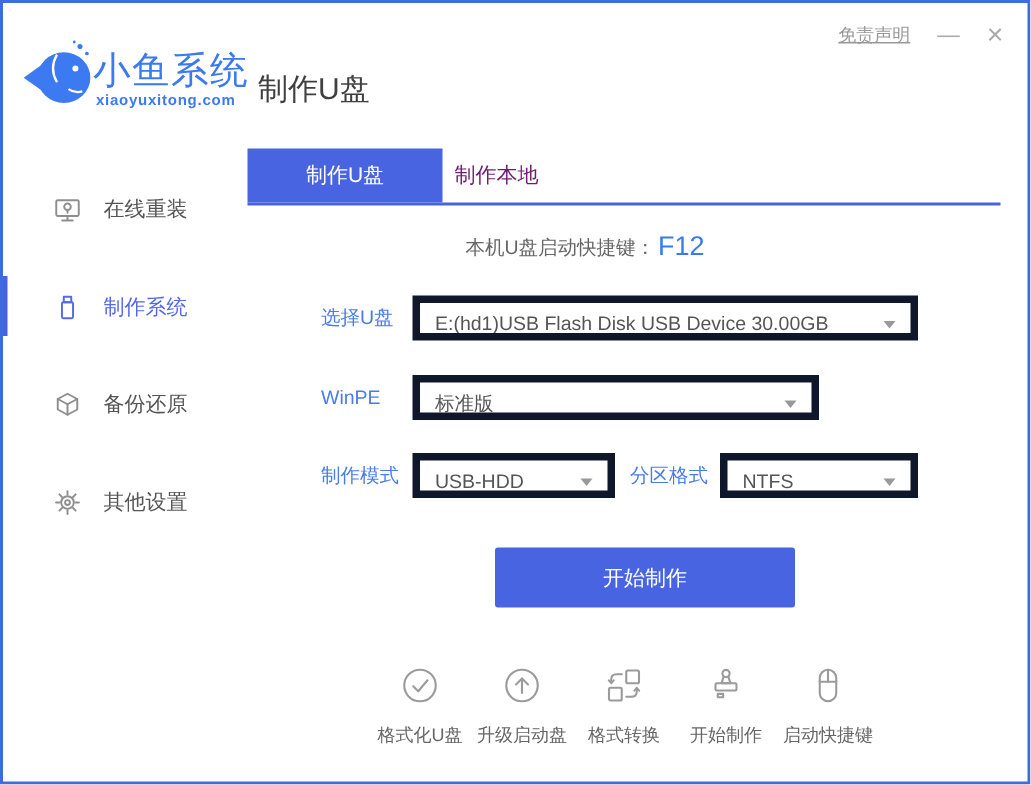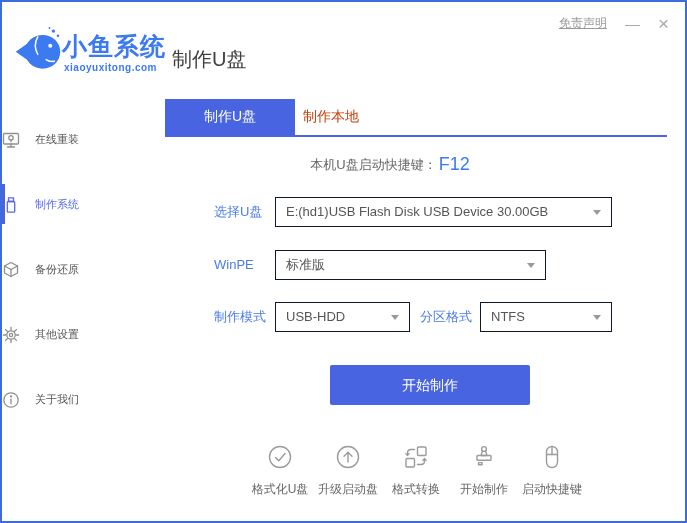--- a/index.html
+++ b/index.html
@@ -3,45 +3,45 @@
 <meta charset="utf-8">
 <style>
   html,body { margin:0; padding:0; background:#fff; }
   .window {
     position:relative; width:687px; height:523px; box-sizing:border-box;
     border:2px solid #3e6be0; background:#fff; overflow:hidden;
     font-family:"Liberation Sans","DejaVu Sans",sans-serif;
   }
   
   .logo-fish { position:absolute; left:13px; top:23px; width:46px; height:52px; }
-  .app-name { position:absolute; left:60px; top:28px; font-size:25px; font-weight:bold; color:#3b7af0; letter-spacing:1px; }
+  .app-name { position:absolute; left:60px; top:28px; font-size:25px; font-weight:normal; color:#3b7af0; letter-spacing:1px; }
   .app-domain { position:absolute; left:62px; top:60px; font-size:10px; font-weight:bold; color:#3b7af0; letter-spacing:0.5px; }
   .page-title { position:absolute; left:170px; top:44px; font-size:20px; color:#404040; }
   .header-right { position:absolute; top:12px; right:16px; display:flex; align-items:center; gap:18px; }
   .disclaimer { font-size:12px; color:#999; text-decoration:underline; cursor:pointer; }
   .min-btn { font-size:15px; color:#aaa; cursor:pointer; line-height:1; }
   .close-btn { font-size:19px; color:#aaa; cursor:pointer; line-height:1; }
   
   .sidebar { position:absolute; left:0; top:105px; width:160px; }
-  .side-item { position:relative; height:65px; display:flex; align-items:center; gap:15px; font-size:11px; color:#555; cursor:pointer; }
+  .side-item { position:relative; height:65px; display:flex; align-items:center; padding-left:34px; gap:15px; font-size:14px; color:#555; cursor:pointer; }
   .side-item .sicon { width:18px; height:18px; }
   .side-item svg { width:18px; height:18px; fill:none; stroke:#8f8f8f; stroke-width:1.3; stroke-linecap:round; stroke-linejoin:round; }
   .side-item.active { color:#5468e8; }
   .side-item.active svg { stroke:#5468e8; }
   .side-item.active::before { content:""; position:absolute; left:0; top:12px; width:3px; height:40px; background:#4864e0; }
   
   .content { position:absolute; left:163px; top:97px; width:502px; height:420px; }
   .tabbar { display:flex; height:36px; border-bottom:2px solid #4864e0; }
-  .tab { width:130px; display:flex; align-items:center; justify-content:center; font-size:14px; color:#c2410c; cursor:pointer; box-sizing:border-box; }
+  .tab { width:130px; display:flex; align-items:center; justify-content:center; font-size:14px; color:#701a75; cursor:pointer; box-sizing:border-box; }
   .tab.active { background:#4864e0; color:#fff; }
   .tab.inactive { justify-content:flex-start; padding-left:8px; }
   .hotkey { position:absolute; top:55px; left:0; width:450px; text-align:center; font-size:13px; color:#666; }
   .hotkey .fkey { color:#3a7af0; font-size:18px; margin-left:2px; vertical-align:-1px; }
   .form-label { position:absolute; font-size:13px; color:#4a7ce8; line-height:30px; white-space:nowrap; }
-  .dd { position:absolute; height:30px; box-sizing:border-box; border:1px solid #0f172a; background:#fff; font-size:13px; color:#555; line-height:28px; padding-left:10px; cursor:pointer; white-space:nowrap; overflow:hidden; }
+  .dd { position:absolute; height:30px; box-sizing:border-box; border:5px solid #0f172a; background:#fff; font-size:13px; color:#555; line-height:28px; padding-left:10px; cursor:pointer; white-space:nowrap; overflow:hidden; }
   .dd .arrow { position:absolute; right:10px; top:12px; width:0; height:0; border-left:4px solid transparent; border-right:4px solid transparent; border-top:5px solid #999; }
   .lbl-usb  { left:49px; top:98px; }   .dd-usb  { left:110px; top:98px;  width:337px; }
   .lbl-pe   { left:49px; top:151px; }  .dd-pe   { left:110px; top:151px; width:271px; }
   .lbl-mode { left:49px; top:203px; }  .dd-mode { left:110px; top:203px; width:135px; }
   .lbl-part { left:255px; top:203px; } .dd-part { left:315px; top:203px; width:132px; }
   .start-btn { position:absolute; top:266px; left:165px; width:200px; height:40px; background:#4864e0; color:#fff; font-size:14px; text-align:center; line-height:40px; border-radius:2px; cursor:pointer; }
   
   .footer-tools { position:absolute; top:345px; left:0; width:502px; display:flex; justify-content:center; gap:5px; }
   .tool { width:63px; display:flex; flex-direction:column; align-items:center; gap:7px; cursor:pointer; }
   .tool svg { width:26px; height:26px; fill:none; stroke:#9b9b9b; stroke-width:1.4; stroke-linecap:round; stroke-linejoin:round; }
@@ -113,30 +113,20 @@
             <line x1="9" y1="14.2" x2="9" y2="16.6"></line>
             <line x1="9" y1="1.4" x2="9" y2="3.8"></line>
             <line x1="12.7" y1="12.7" x2="14.4" y2="14.4"></line>
             <line x1="3.6" y1="3.6" x2="5.3" y2="5.3"></line>
             <line x1="12.7" y1="5.3" x2="14.4" y2="3.6"></line>
             <line x1="3.6" y1="14.4" x2="5.3" y2="12.7"></line>
           </svg>
       </span>
       <span>其他设置</span>
     </div>
-    <div class="side-item">
-      <span class="sicon">
-        <svg viewBox="0 0 18 18">
-            <circle cx="9" cy="9" r="7.2"></circle>
-            <line x1="9" y1="8.2" x2="9" y2="12.8"></line>
-            <circle cx="9" cy="5.5" r="0.5" fill="#8f8f8f"></circle>
-          </svg>
-      </span>
-      <span>关于我们</span>
-    </div>
   </div>
 
   <div class="content">
     <div class="tabbar">
       <div class="tab active">制作U盘</div>
       <div class="tab inactive">制作本地</div>
     </div>
 
     <div class="hotkey">
       <span>本机U盘启动快捷键：</span><span class="fkey">F12</span>

